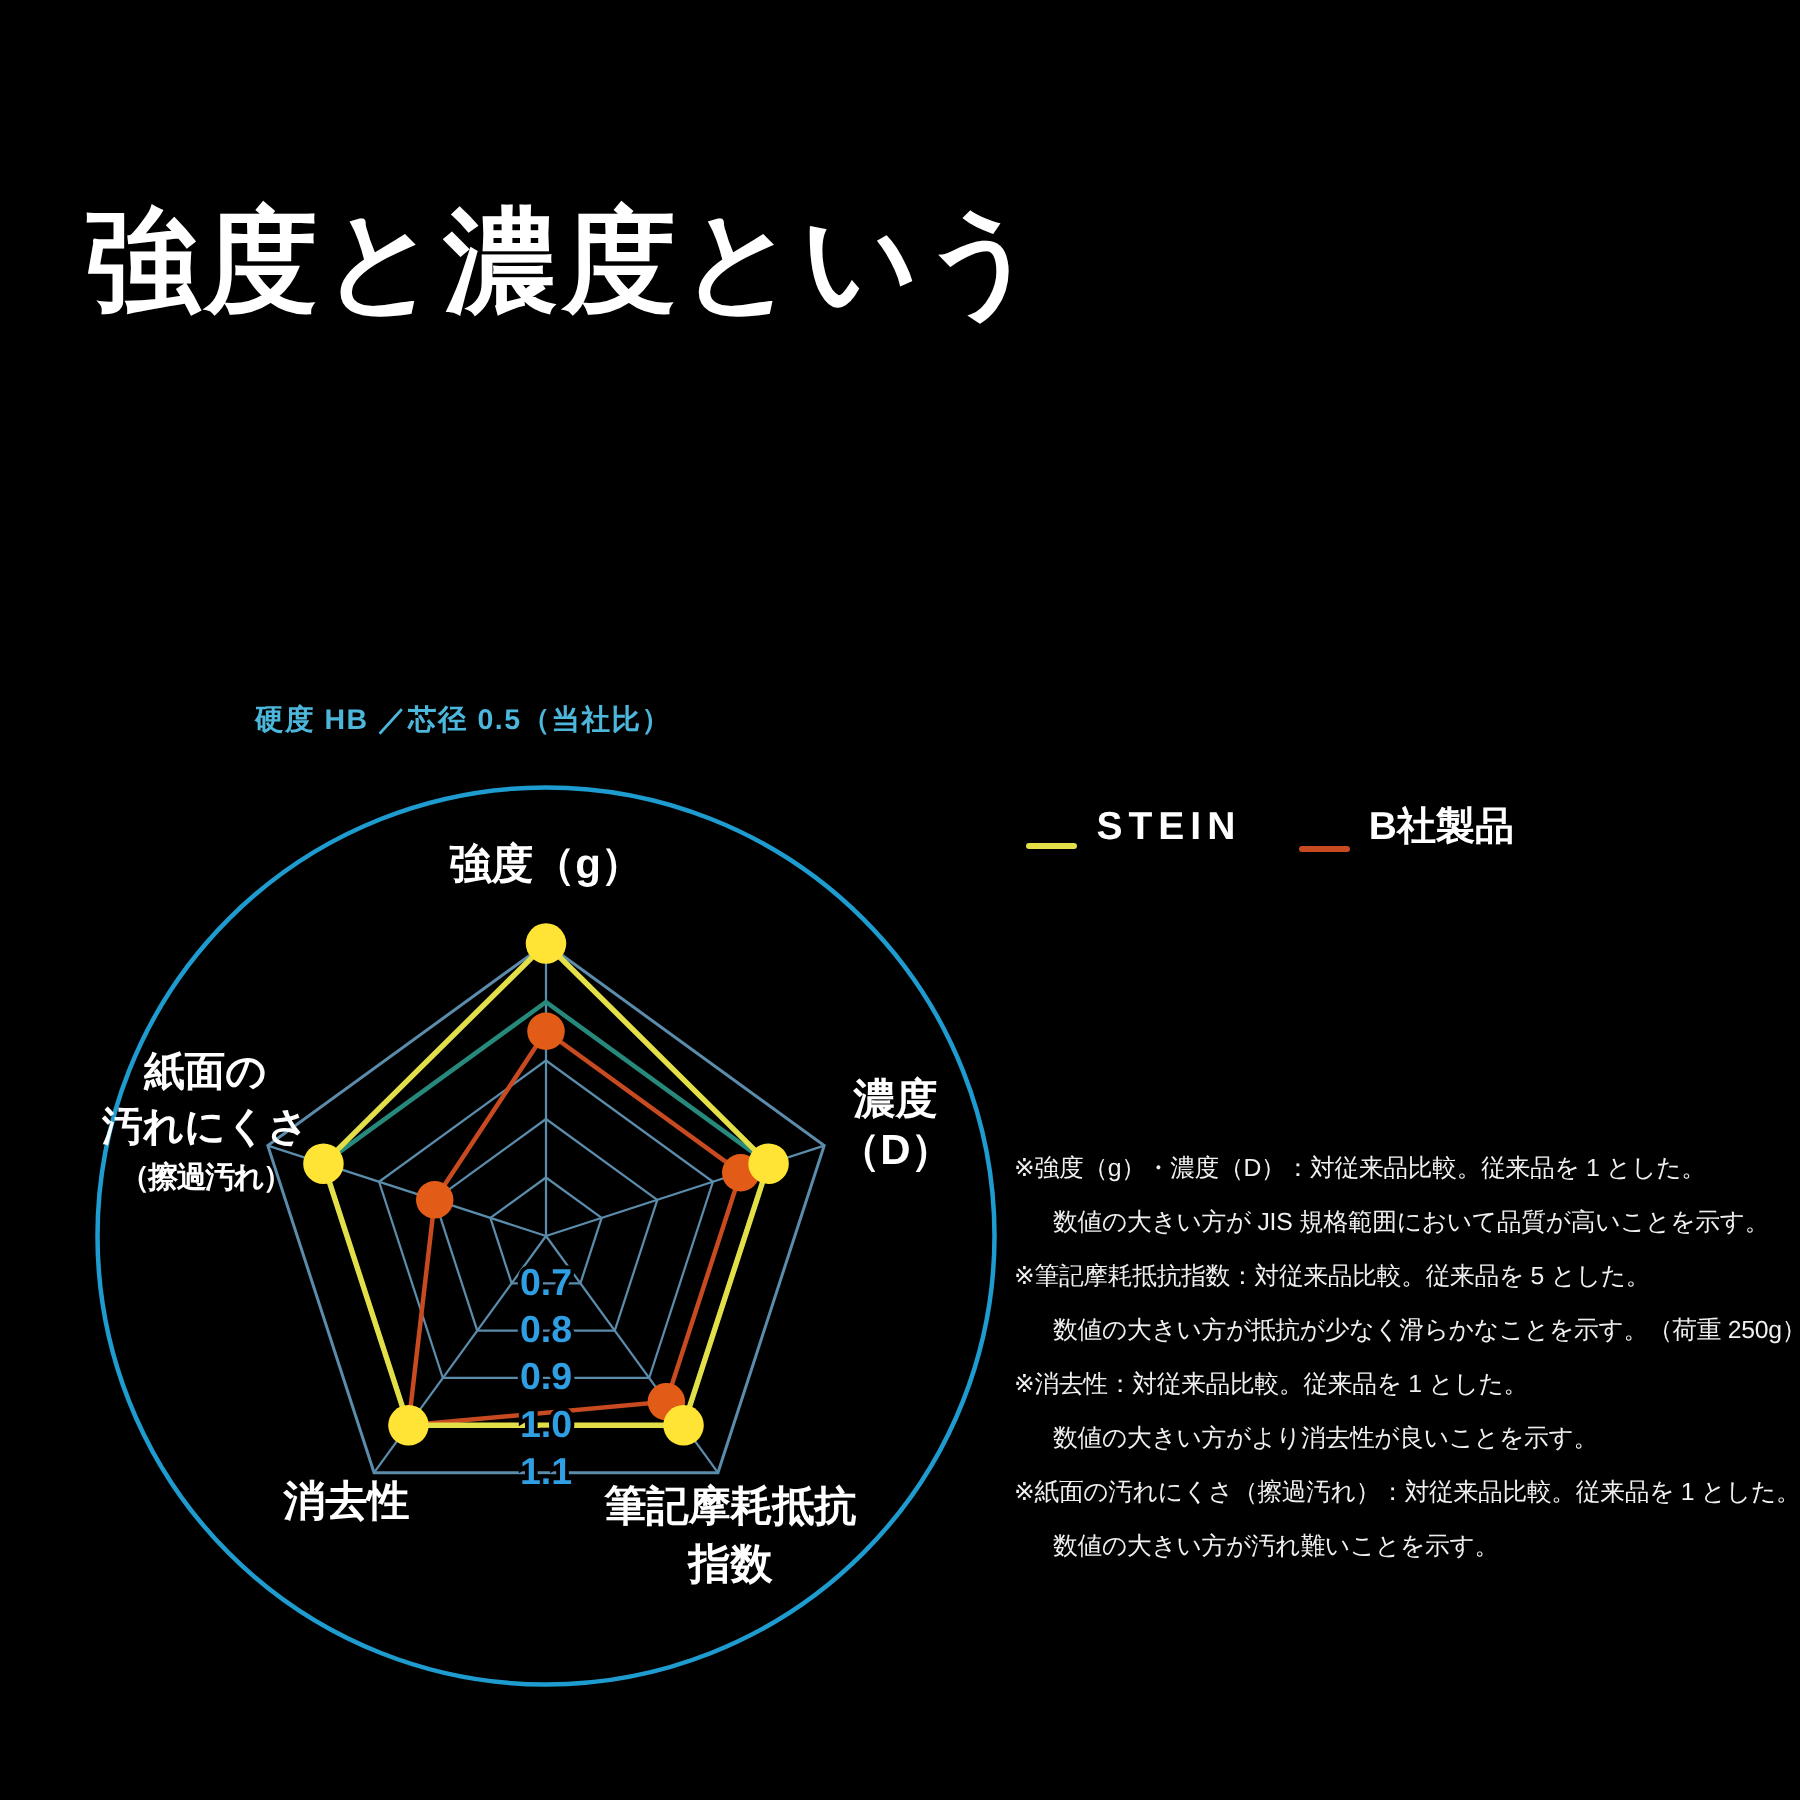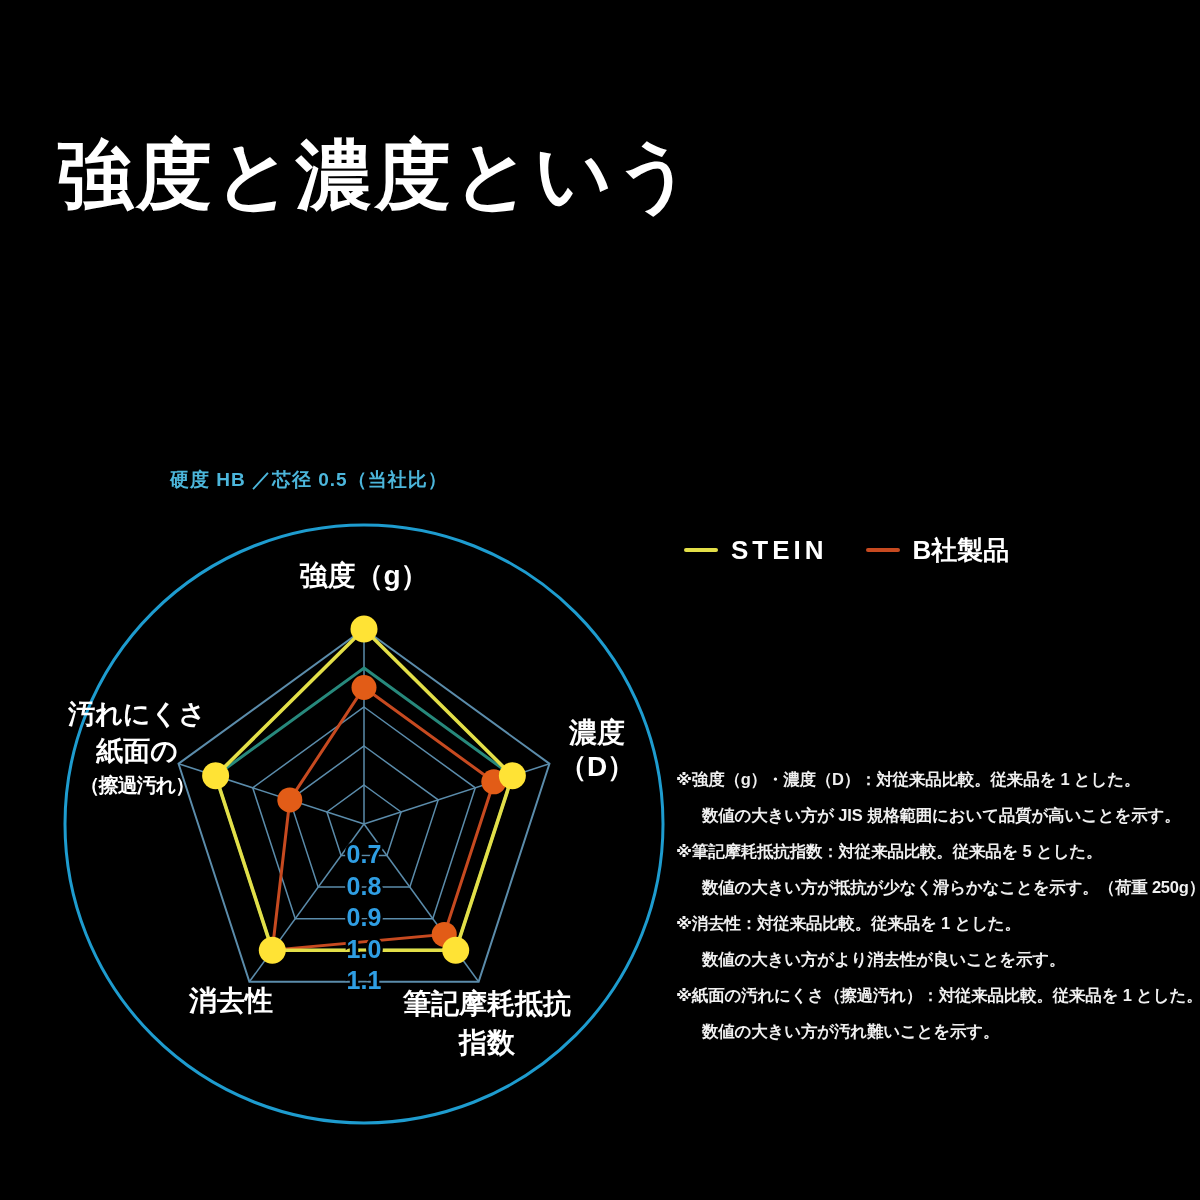--- a/index.html
+++ b/index.html
@@ -25,29 +25,29 @@
     font-size:28px;line-height:34px;white-space:nowrap;
   }
   #ax-strength{left:264px;top:559px;width:200px;}
   #ax-density{left:551px;top:716px;width:92px;}
   #ax-friction{left:366px;top:984px;width:242px;line-height:39px;}
   #ax-erase{left:150px;top:984px;width:162px;}
   #ax-smudge{left:36px;top:696px;width:202px;font-size:27px;line-height:37px;}
   #ax-smudge .small{font-size:20px;line-height:30px;letter-spacing:-1px;}
   .legend{left:684px;top:511px;}
   .legend-row{display:flex;align-items:center;margin-bottom:30px;height:30px;}
-  .legend-item{display:flex;align-items:center;margin-right:38px;}
+  .legend-item{display:flex;align-items:flex-end;margin-right:38px;}
   .swatch{width:34px;height:4px;border-radius:2px;margin-right:13px;flex:none;}
   .legend-label{color:#fff;font-weight:700;font-size:26px;white-space:nowrap;}
   .ls-wide{letter-spacing:4px;}
   .footnotes{
     left:676px;top:737px;width:524px;
     color:#f0f0f0;font-size:16.5px;letter-spacing:-0.2px;line-height:36px;
   }
-  .note div{white-space:nowrap;font-weight:bold;}
+  .note div{white-space:nowrap;}
   .note-l2{padding-left:26px;}
 </style>
 </head>
 <body>
 
 <div class="abs heading">
   <div>強度と濃度という</div>
 </div>
 
 <div class="abs chart-title">硬度 HB ／芯径 0.5（当社比）</div>
@@ -94,22 +94,22 @@
   <div>（D）</div>
 </div>
 <div class="axis-label" id="ax-friction">
   <div>筆記摩耗抵抗</div>
   <div>指数</div>
 </div>
 <div class="axis-label" id="ax-erase">
   <div>消去性</div>
 </div>
 <div class="axis-label" id="ax-smudge">
+  <div>紙面の</div>
   <div>汚れにくさ</div>
-  <div>紙面の</div>
   <div class="small">（擦過汚れ）</div>
 </div>
 
 <div class="abs legend">
   <div class="legend-row">
     <div class="legend-item">
       <span class="swatch" style="background: rgb(227, 223, 72);"></span>
       <span class="legend-label ls-wide">STEIN</span>
     </div>
     <div class="legend-item">

